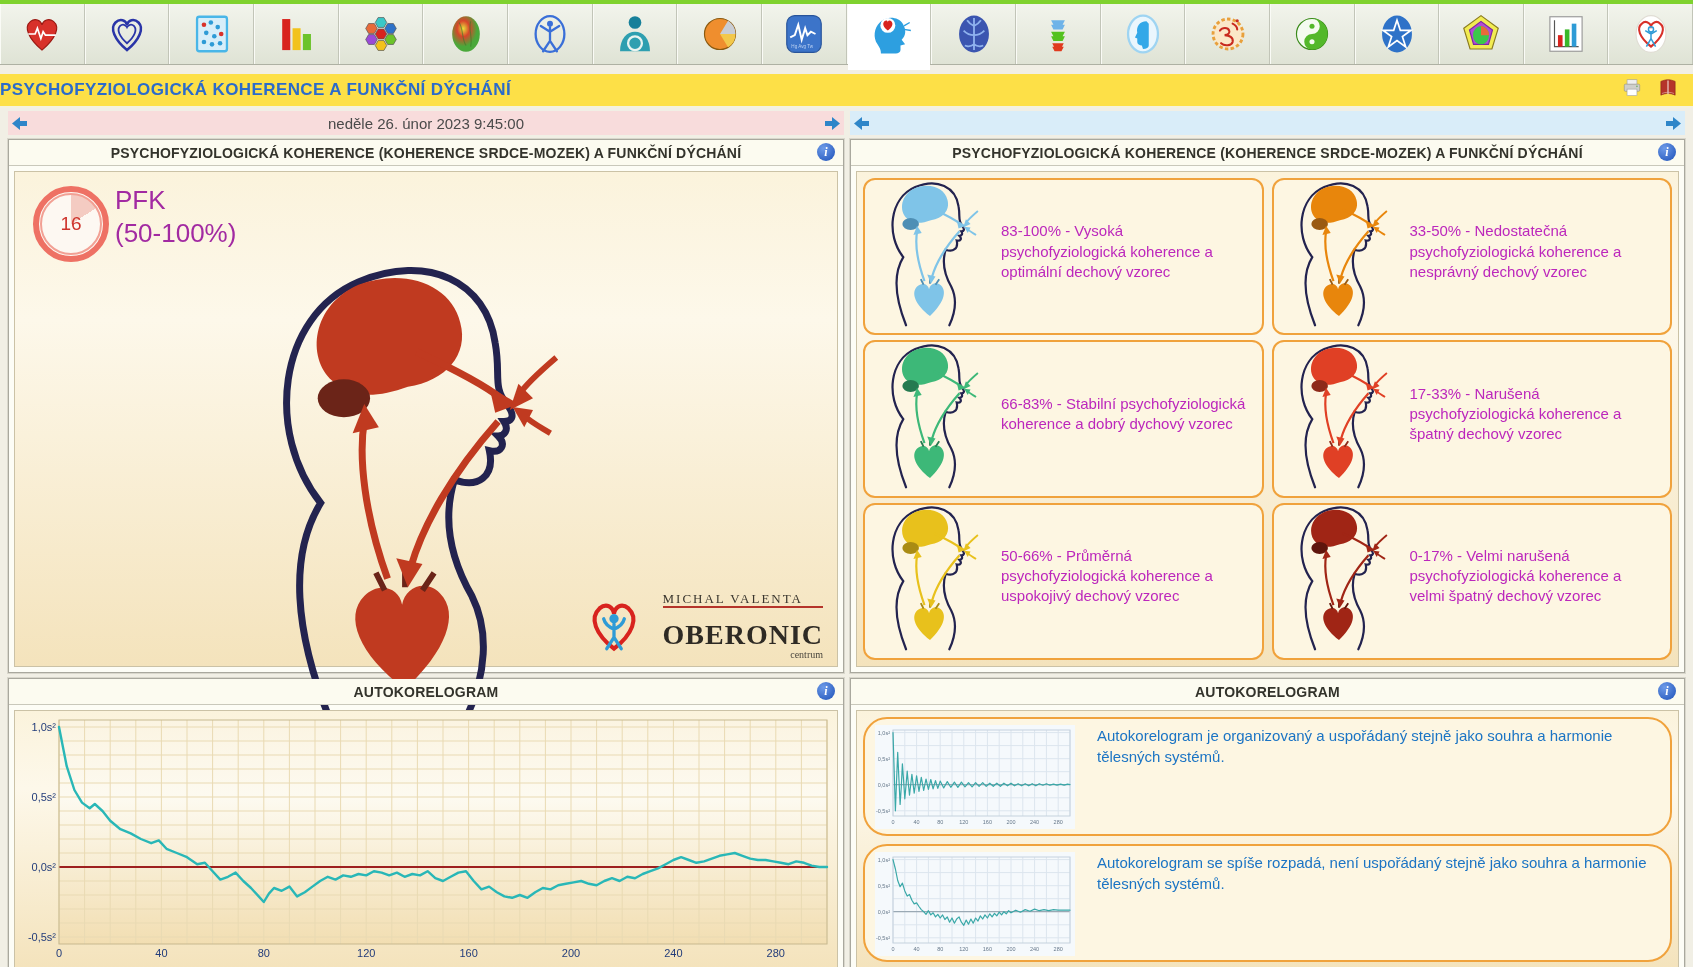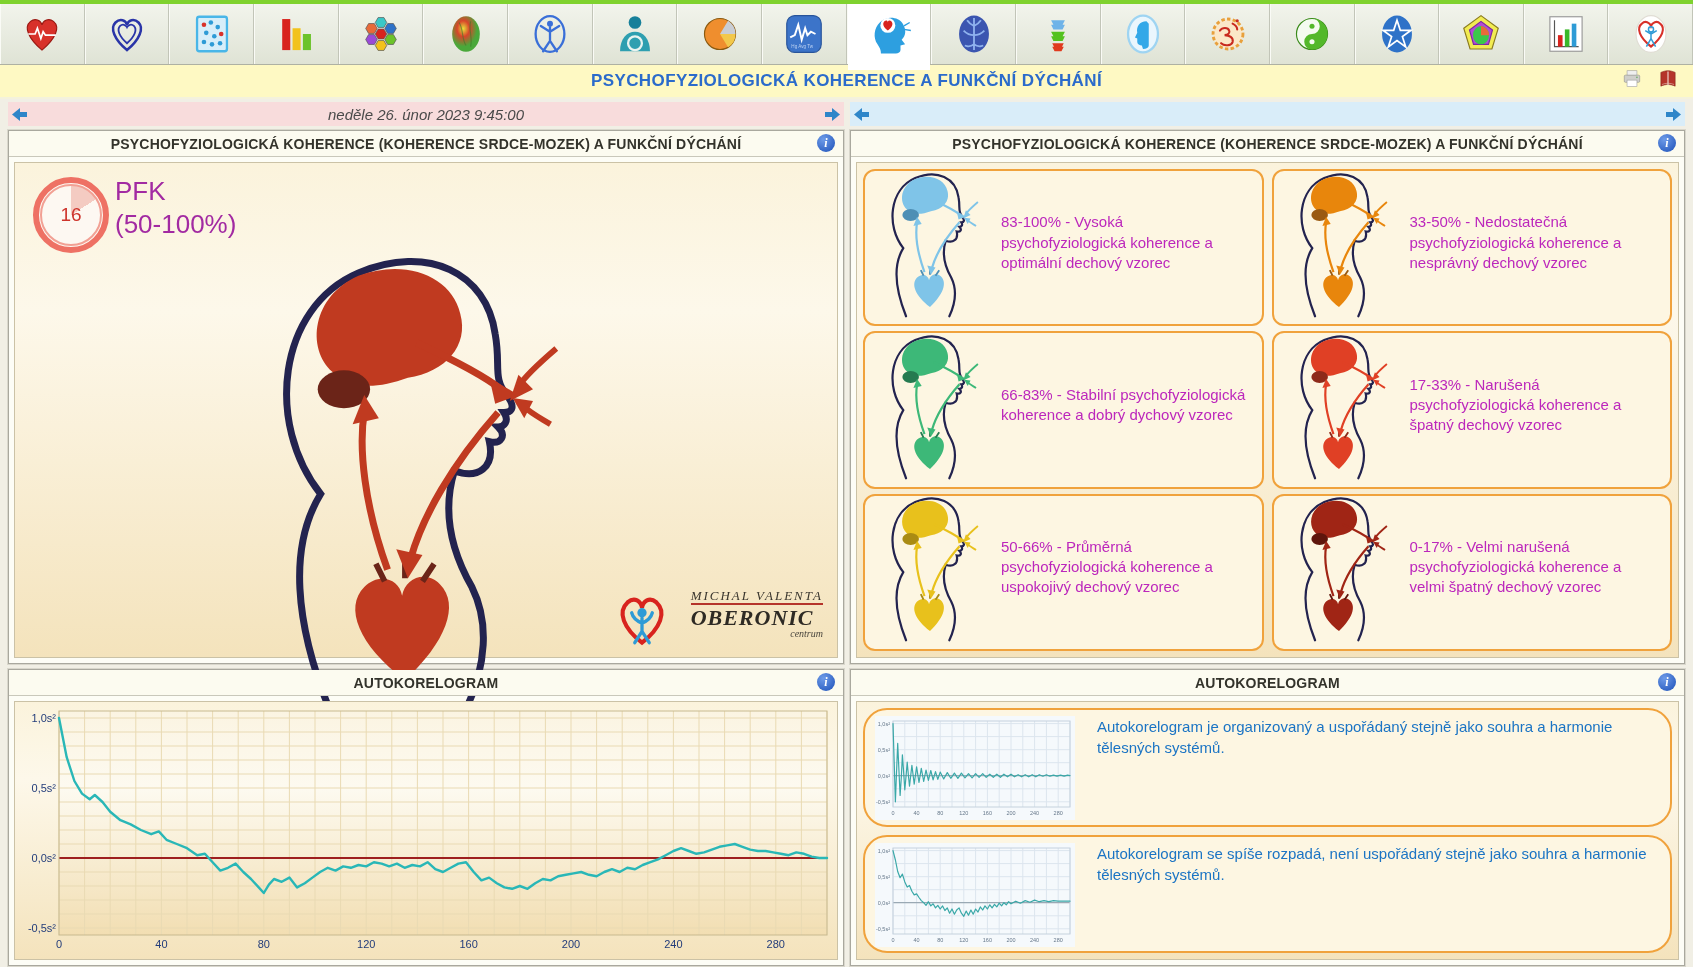--- a/index.html
+++ b/index.html
@@ -14,28 +14,28 @@
   }
   .tb-cell{
     flex:1 1 0;display:flex;align-items:center;justify-content:center;position:relative;
     border-left:1px solid #FAFBF6;border-right:1px solid #C2C5B8;cursor:pointer;
     background:linear-gradient(#F2F4EC,#DFE3D5);
   }
   .tb-cell.selected{background:#fff;}
   .tb-cell.selected::after{content:'';position:absolute;left:0;right:0;bottom:-6px;height:7px;background:#fff;z-index:6;}
   
   .titlebar{
-    height:32px;background:#fef9c3;border-bottom:2px solid #F4F2DC;display:flex;align-items:center;justify-content:center;position:relative;
+    height:32px;background:#fde047;border-bottom:2px solid #F4F2DC;display:flex;align-items:center;position:relative;margin-top:9px;
   }
   .titlebar .title{color:#2B6BCB;font-weight:bold;font-size:17px;letter-spacing:.4px;}
   .tb-actions{position:absolute;right:14px;top:3px;display:flex;gap:14px;align-items:center;}
   .tb-actions .act{cursor:pointer;}
   
   .datebars{display:flex;gap:6px;padding:3px 8px 0 8px;}
-  .datebar{height:24px;display:flex;align-items:center;justify-content:space-between;padding:0 4px;box-sizing:border-box;font-style:italic;}
+  .datebar{height:24px;display:flex;align-items:center;justify-content:space-between;padding:0 4px;box-sizing:border-box;}
   .datebar.pink{width:836px;background:#F8DCDC;}
   .datebar.blue{flex:1;background:#D9EDF9;}
   .datebar .date{color:#4A4A4A;font-size:15px;}
   .nav-arrow{cursor:pointer;display:flex;align-items:center;}
   
   .grid{
     display:grid;grid-template-columns:836px 835px;grid-template-rows:534px 297px;
     gap:5px 6px;margin:4px 8px 0 8px;
   }
   .panel{
@@ -63,24 +63,24 @@
     border:6px solid #EE7164;background:#FDF8F2;display:flex;align-items:center;justify-content:center;
   }
   .gauge .wedge{
     position:absolute;inset:2px;border-radius:50%;
     background:conic-gradient(#F4CBC2 0 57.6deg,rgba(255,255,255,0) 57.6deg 360deg);
   }
   .gauge .ring2{position:absolute;inset:1px;border-radius:50%;border:2px solid #F2A094;}
   .gauge .val{position:relative;color:#CE342C;font-weight:normal;font-size:19px;z-index:2;}
   .pfk-labels{position:absolute;left:100px;top:12px;color:#A22AA2;font-size:26px;line-height:1.25;}
   .main-illu{position:absolute;left:225px;top:75px;}
-  .logo{position:absolute;right:14px;bottom:6px;display:flex;align-items:flex-start;gap:18px;font-style:italic;}
+  .logo{position:absolute;right:14px;bottom:6px;display:flex;align-items:center;gap:18px;}
   .logo-text{font-family:"Liberation Serif",serif;color:#2E2A24;text-align:left;line-height:1.05;}
   .logo-text .l1{font-size:13px;letter-spacing:2px;color:#3A362E;}
-  .logo-text .l2{font-size:22px;font-weight:bold;letter-spacing:1px;border-top:2px solid #B5342A;padding-top:1px;}
+  .logo-text .l2{font-size:28px;font-weight:bold;letter-spacing:1px;border-top:2px solid #B5342A;padding-top:12px;}
   .logo-text .l3{font-size:10px;text-align:right;color:#4A463E;}
   
   .coh-grid{position:absolute;inset:6px;display:grid;grid-template-columns:1fr 1fr;grid-template-rows:1fr 1fr 1fr;gap:5px 8px;}
   .coh-box{
     border:2px solid #F0A23C;border-radius:12px;background:#FDF6E2;
     display:flex;align-items:center;gap:18px;padding:4px 8px 14px 12px;overflow:hidden;
   }
   .coh-box svg{flex:0 0 auto;}
   .coh-text{color:#BC27BC;font-size:15px;line-height:1.35;max-width:250px;}
   

